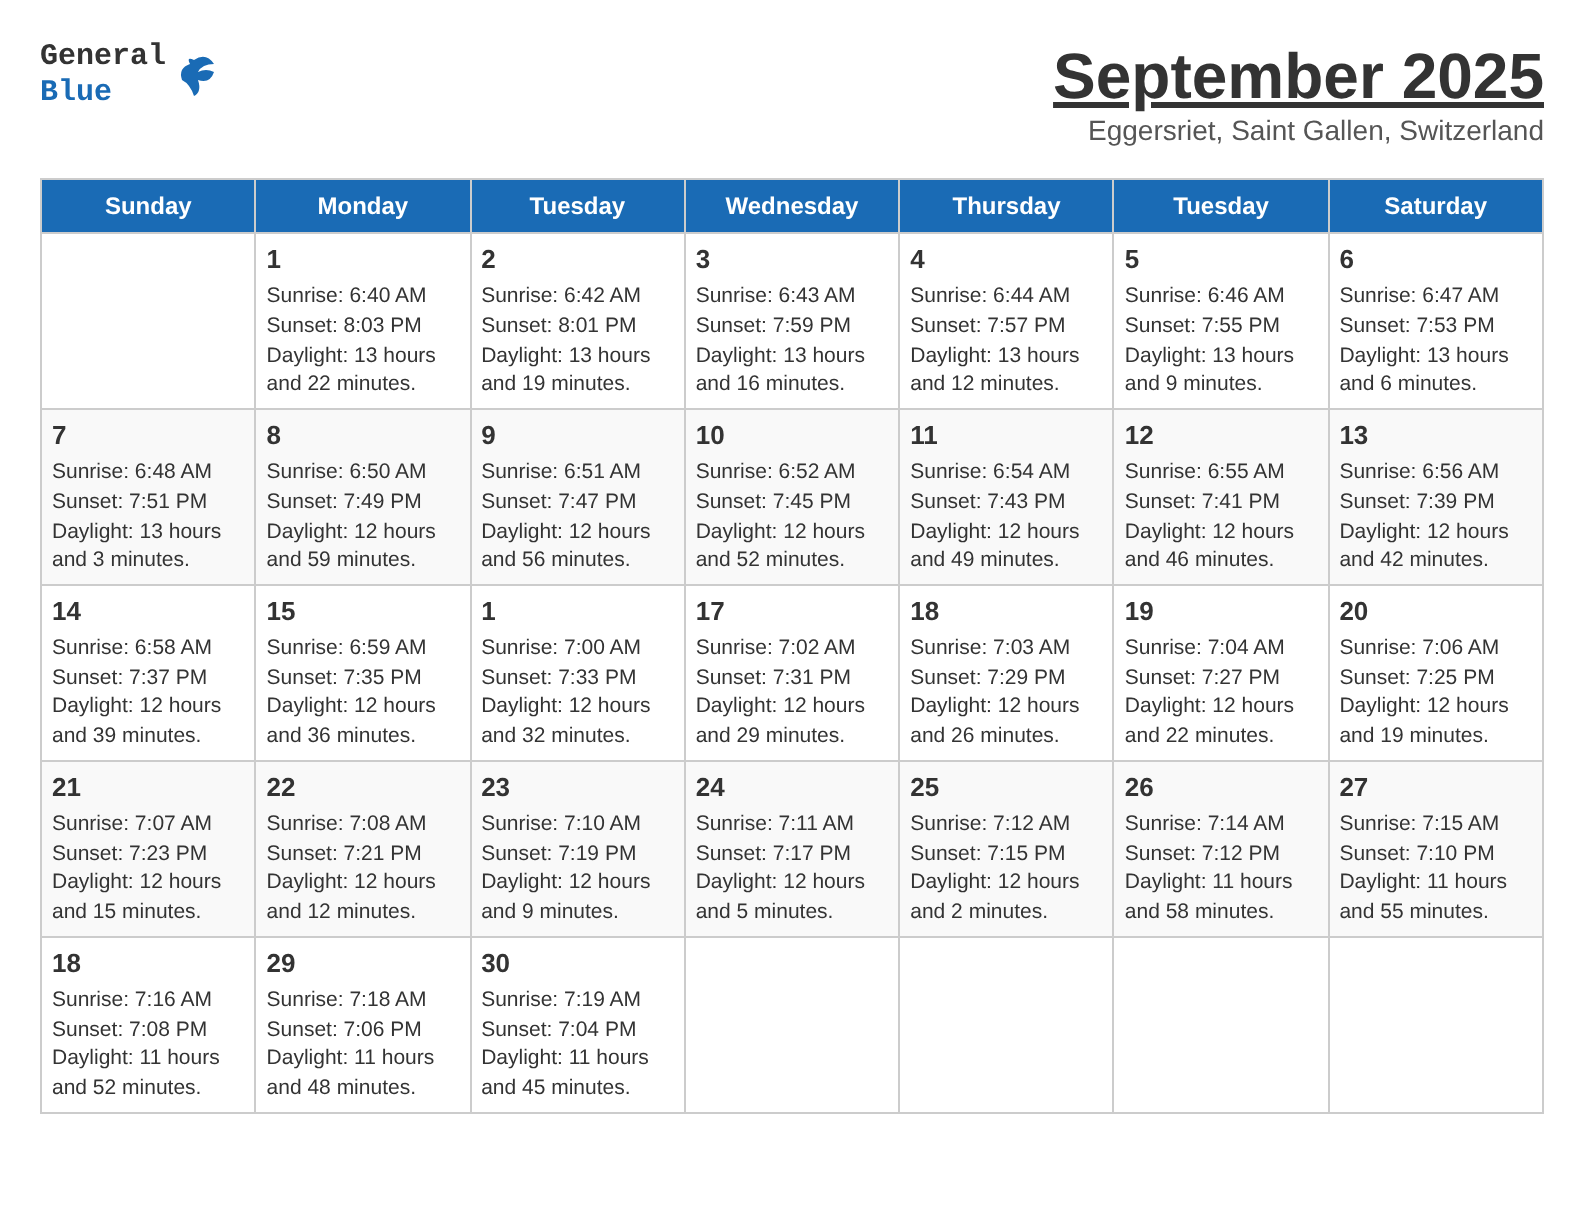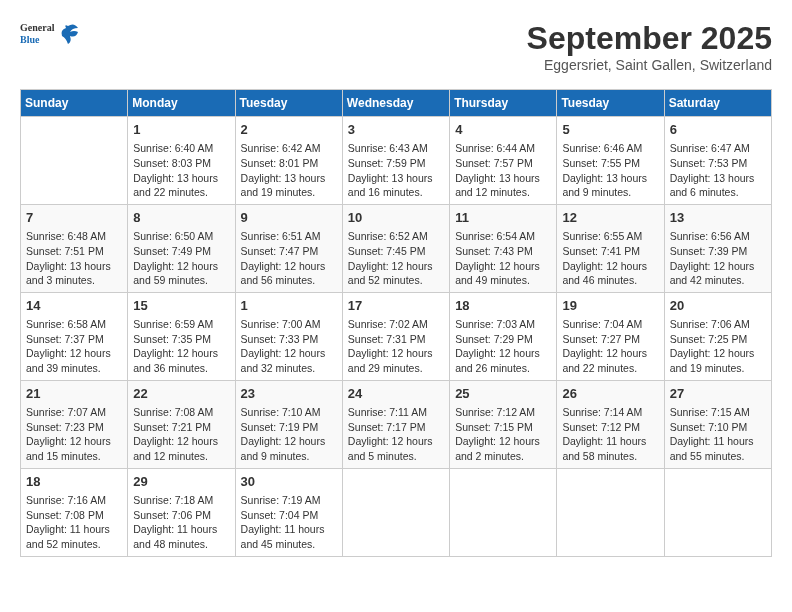--- a/index.html
+++ b/index.html
@@ -21,35 +21,36 @@
       align-items: center;
       gap: 4px;
     }
     .title-area {
       text-align: right;
     }
     .month-title {
       font-size: 32px;
       font-weight: bold;
       color: #333;
+      text-decoration: underline;
     }
     .location {
       font-size: 14px;
       color: #555;
     }
     table {
       width: 100%;
       border-collapse: collapse;
       font-size: 11px;
     }
     thead th {
       background-color: #1a6bb5;
       color: white;
       padding: 6px 4px;
-      text-align: left;
+      text-align: center;
       font-size: 12px;
       font-weight: bold;
       border: 1px solid #ccc;
     }
     td {
       border: 1px solid #ccc;
       vertical-align: top;
       padding: 4px 5px;
       width: calc(100% / 7);
       min-height: 80px;
@@ -69,21 +70,21 @@
     tr:nth-child(even) td { background: #f9f9f9; }
     tr:nth-child(odd) td { background: #fff; }
     thead tr th { background: #1a6bb5; }
     .empty-cell { background: #fff !important; }
   </style>
 </head>
 <body>
 
 <div class="header">
   <div class="logo">
-    <div style="font-size:10px; font-weight:bold; line-height:1.2; color:#333; font-family:Liberation Serif, serif;">
+    <div style="font-size:15px; font-weight:bold; line-height:1.2; color:#333; font-family:Liberation Mono, monospace;">
       General<span style="color:#1a6bb5; display:block;">Blue</span>
     </div>
     <svg width="22" height="28" viewBox="0 0 22 28">
       <path d="M10,6 Q16,2 20,8 Q14,8 12,12 Q16,10 20,12 Q18,18 12,16 Q14,22 10,24 Q8,18 4,16 Q2,10 8,8 Q6,4 10,6Z" fill="#1a6bb5"></path>
     </svg>
   </div>
   <div class="title-area">
     <div class="month-title">September 2025</div>
     <div class="location">Eggersriet, Saint Gallen, Switzerland</div>
   </div>

